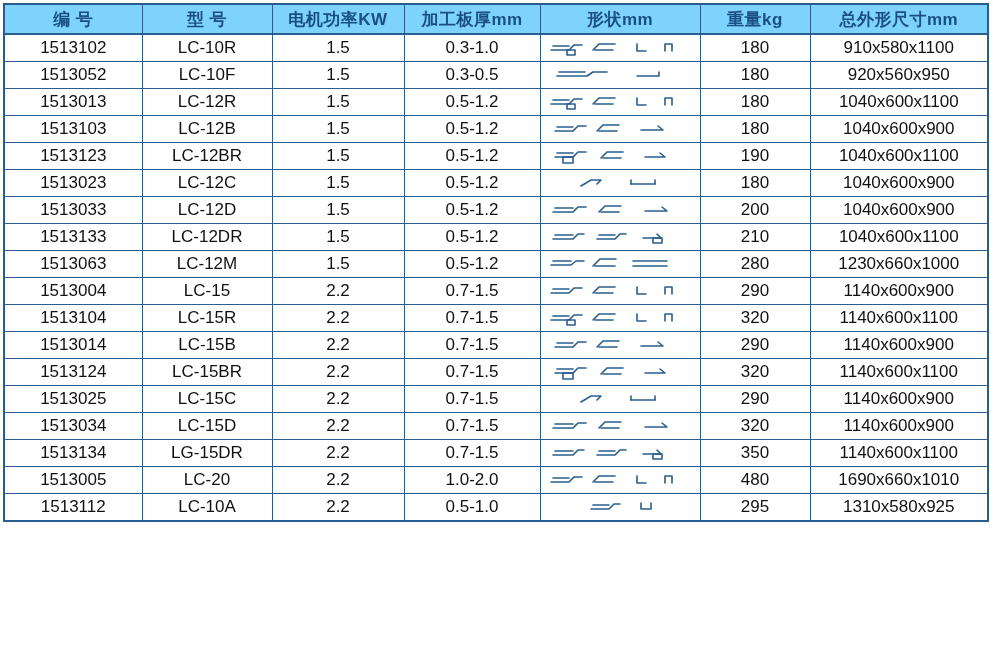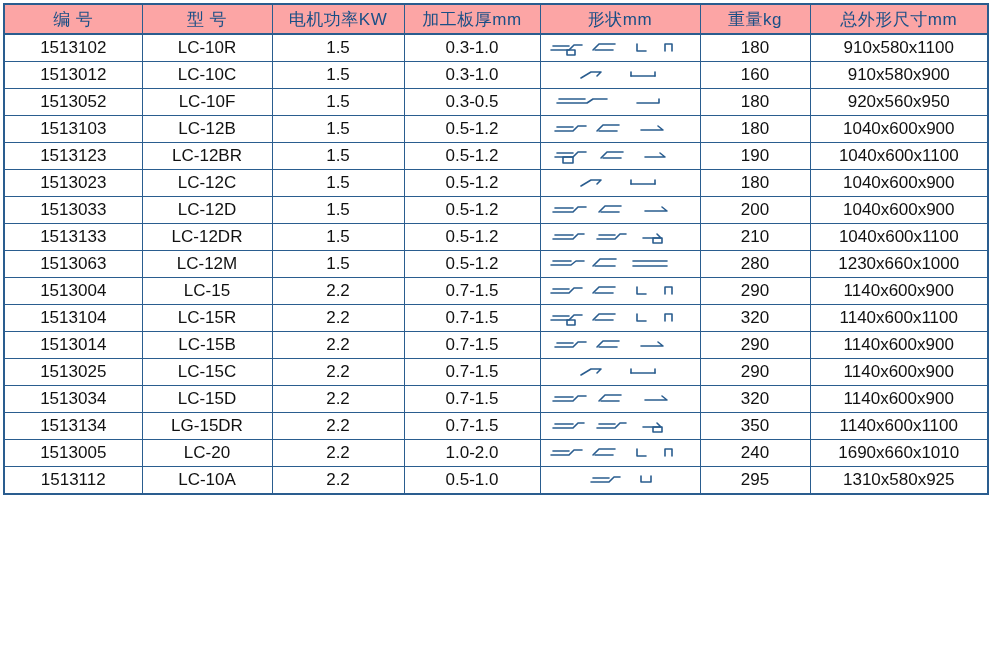--- a/index.html
+++ b/index.html
@@ -25,23 +25,23 @@
     text-align: center;
     vertical-align: middle;
     padding: 0;
     height: 26px;
     font-size: 17px;
     font-weight: normal;
     color: #111111;
     white-space: nowrap;
   }
   .spec-table thead th {
-    background: #fca5a5;
+    background: #7dd3fc;
     color: #1a4f86;
-    font-weight: normal;
+    font-weight: bold;
     font-size: 17px;
     letter-spacing: 0.5px;
     height: 28px;
     border-bottom: 2px solid #2a5d8f;
     margin-top: 28px;
   }
   .spec-table thead tr th:first-child,
   .spec-table tbody tr td:first-child {
     border-left: 2px solid #2a5d8f;
   }
@@ -106,275 +106,296 @@
             <path d="M48 12 l6 -6 h16"></path>
             <path d="M50 12 h18"></path>
             <path d="M92 6 v7 h9"></path>
             <path d="M120 13 v-7 h7 v7"></path>
           </svg>
         </td>
         <td>180</td>
         <td>910x580x1100</td>
       </tr>
       <tr>
-        <td>1513012</td>
-        <td>LC-10C</td>
-        <td>1.5</td>
-        <td>0.3-1.0</td>
-        <td class="shape-cell">
-          <svg width="150" height="20" viewBox="0 0 150 20" fill="none" stroke="#2a5d8f" stroke-width="1.6" stroke-linecap="round" stroke-linejoin="round">
-            <path d="M36 13 l10 -6 h10 l-4 4"></path>
-            <path d="M86 11 h24"></path>
-            <path d="M86 11 v-4"></path>
-            <path d="M110 11 v-4"></path>
-          </svg>
-        </td>
-        <td>160</td>
-        <td>910x580x900</td>
-      </tr>
-      <tr>
         <td>1513052</td>
         <td>LC-10F</td>
         <td>1.5</td>
         <td>0.3-0.5</td>
         <td class="shape-cell">
           <svg width="150" height="20" viewBox="0 0 150 20" fill="none" stroke="#2a5d8f" stroke-width="1.6" stroke-linecap="round" stroke-linejoin="round">
             <path d="M12 11 h30 l6 -4 h14"></path>
             <path d="M14 7 h26"></path>
             <path d="M92 11 h22 v-4"></path>
           </svg>
         </td>
         <td>180</td>
         <td>920x560x950</td>
       </tr>
       <tr>
-        <td>1513103</td>
-        <td>LC-12B</td>
-        <td>1.5</td>
-        <td>0.5-1.2</td>
-        <td class="shape-cell">
-          <svg width="150" height="20" viewBox="0 0 150 20" fill="none" stroke="#2a5d8f" stroke-width="1.6" stroke-linecap="round" stroke-linejoin="round">
-            <path d="M10 12 h18 l5 -5 h8"></path>
-            <path d="M12 8 h16"></path>
-            <path d="M52 12 l6 -6 h16"></path>
-            <path d="M54 12 h18"></path>
-            <path d="M96 11 h22 l-5 -4"></path>
-          </svg>
-        </td>
-        <td>180</td>
-        <td>1040x600x900</td>
-      </tr>
-      <tr>
-        <td>1513123</td>
-        <td>LC-12BR</td>
-        <td>1.5</td>
-        <td>0.5-1.2</td>
-        <td class="shape-cell">
-          <svg width="150" height="20" viewBox="0 0 150 20" fill="none" stroke="#2a5d8f" stroke-width="1.6" stroke-linecap="round" stroke-linejoin="round">
-            <path d="M10 11 h18 l5 -5 h8"></path>
-            <path d="M12 7 h16"></path>
-            <rect x="18" y="11" width="10" height="6"></rect>
-            <path d="M56 12 l6 -6 h16"></path>
-            <path d="M58 12 h18"></path>
-            <path d="M100 11 h20 l-5 -4"></path>
-          </svg>
-        </td>
-        <td>190</td>
-        <td>1040x600x1100</td>
-      </tr>
-      <tr>
-        <td>1513023</td>
-        <td>LC-12C</td>
-        <td>1.5</td>
-        <td>0.5-1.2</td>
-        <td class="shape-cell">
-          <svg width="150" height="20" viewBox="0 0 150 20" fill="none" stroke="#2a5d8f" stroke-width="1.6" stroke-linecap="round" stroke-linejoin="round">
-            <path d="M36 13 l10 -6 h10 l-4 4"></path>
-            <path d="M86 11 h24"></path>
-            <path d="M86 11 v-4"></path>
-            <path d="M110 11 v-4"></path>
-          </svg>
-        </td>
-        <td>180</td>
-        <td>1040x600x900</td>
-      </tr>
-      <tr>
-        <td>1513033</td>
-        <td>LC-12D</td>
-        <td>1.5</td>
-        <td>0.5-1.2</td>
-        <td class="shape-cell">
-          <svg width="150" height="20" viewBox="0 0 150 20" fill="none" stroke="#2a5d8f" stroke-width="1.6" stroke-linecap="round" stroke-linejoin="round">
-            <path d="M8 12 h20 l5 -5 h8"></path>
-            <path d="M10 8 h18"></path>
-            <path d="M54 12 l6 -6 h16"></path>
-            <path d="M56 12 h18"></path>
-            <path d="M100 11 h22 l-5 -4"></path>
-          </svg>
-        </td>
-        <td>200</td>
-        <td>1040x600x900</td>
-      </tr>
-      <tr>
-        <td>1513133</td>
-        <td>LC-12DR</td>
-        <td>1.5</td>
-        <td>0.5-1.2</td>
-        <td class="shape-cell">
-          <svg width="150" height="20" viewBox="0 0 150 20" fill="none" stroke="#2a5d8f" stroke-width="1.6" stroke-linecap="round" stroke-linejoin="round">
-            <path d="M8 12 h20 l5 -5 h6"></path>
-            <path d="M10 8 h18"></path>
-            <path d="M52 12 h18 l5 -5 h6"></path>
-            <path d="M54 8 h16"></path>
-            <path d="M98 11 h18 l-4 -4"></path>
-            <rect x="108" y="11" width="9" height="5"></rect>
-          </svg>
-        </td>
-        <td>210</td>
-        <td>1040x600x1100</td>
-      </tr>
-      <tr>
-        <td>1513063</td>
-        <td>LC-12M</td>
-        <td>1.5</td>
-        <td>0.5-1.2</td>
-        <td class="shape-cell">
-          <svg width="150" height="20" viewBox="0 0 150 20" fill="none" stroke="#2a5d8f" stroke-width="1.6" stroke-linecap="round" stroke-linejoin="round">
-            <path d="M6 11 h20 l5 -4 h8"></path>
-            <path d="M8 7 h18"></path>
-            <path d="M48 12 l7 -7 h16"></path>
-            <path d="M50 12 h20"></path>
-            <path d="M88 7 h34"></path>
-            <path d="M88 12 h34"></path>
-          </svg>
-        </td>
-        <td>280</td>
-        <td>1230x660x1000</td>
-      </tr>
-      <tr>
-        <td>1513004</td>
-        <td>LC-15</td>
-        <td>2.2</td>
-        <td>0.7-1.5</td>
-        <td class="shape-cell">
-          <svg width="150" height="20" viewBox="0 0 150 20" fill="none" stroke="#2a5d8f" stroke-width="1.6" stroke-linecap="round" stroke-linejoin="round">
-            <path d="M6 12 h18 l5 -5 h8"></path>
-            <path d="M8 8 h16"></path>
-            <path d="M48 12 l6 -6 h16"></path>
-            <path d="M50 12 h18"></path>
-            <path d="M92 6 v7 h9"></path>
-            <path d="M120 13 v-7 h7 v7"></path>
-          </svg>
-        </td>
-        <td>290</td>
-        <td>1140x600x900</td>
-      </tr>
-      <tr>
-        <td>1513104</td>
-        <td>LC-15R</td>
-        <td>2.2</td>
-        <td>0.7-1.5</td>
+        <td>1513013</td>
+        <td>LC-12R</td>
+        <td>1.5</td>
+        <td>0.5-1.2</td>
         <td class="shape-cell">
           <svg width="150" height="20" viewBox="0 0 150 20" fill="none" stroke="#2a5d8f" stroke-width="1.6" stroke-linecap="round" stroke-linejoin="round">
             <path d="M6 12 h18 l5 -5 h8"></path>
             <path d="M8 8 h16"></path>
             <rect x="22" y="12" width="8" height="5"></rect>
             <path d="M48 12 l6 -6 h16"></path>
             <path d="M50 12 h18"></path>
             <path d="M92 6 v7 h9"></path>
             <path d="M120 13 v-7 h7 v7"></path>
           </svg>
         </td>
-        <td>320</td>
-        <td>1140x600x1100</td>
-      </tr>
-      <tr>
-        <td>1513014</td>
-        <td>LC-15B</td>
-        <td>2.2</td>
-        <td>0.7-1.5</td>
+        <td>180</td>
+        <td>1040x600x1100</td>
+      </tr>
+      <tr>
+        <td>1513103</td>
+        <td>LC-12B</td>
+        <td>1.5</td>
+        <td>0.5-1.2</td>
         <td class="shape-cell">
           <svg width="150" height="20" viewBox="0 0 150 20" fill="none" stroke="#2a5d8f" stroke-width="1.6" stroke-linecap="round" stroke-linejoin="round">
             <path d="M10 12 h18 l5 -5 h8"></path>
             <path d="M12 8 h16"></path>
             <path d="M52 12 l6 -6 h16"></path>
             <path d="M54 12 h18"></path>
             <path d="M96 11 h22 l-5 -4"></path>
           </svg>
         </td>
-        <td>290</td>
-        <td>1140x600x900</td>
-      </tr>
-      <tr>
-        <td>1513025</td>
-        <td>LC-15C</td>
-        <td>2.2</td>
-        <td>0.7-1.5</td>
+        <td>180</td>
+        <td>1040x600x900</td>
+      </tr>
+      <tr>
+        <td>1513123</td>
+        <td>LC-12BR</td>
+        <td>1.5</td>
+        <td>0.5-1.2</td>
+        <td class="shape-cell">
+          <svg width="150" height="20" viewBox="0 0 150 20" fill="none" stroke="#2a5d8f" stroke-width="1.6" stroke-linecap="round" stroke-linejoin="round">
+            <path d="M10 11 h18 l5 -5 h8"></path>
+            <path d="M12 7 h16"></path>
+            <rect x="18" y="11" width="10" height="6"></rect>
+            <path d="M56 12 l6 -6 h16"></path>
+            <path d="M58 12 h18"></path>
+            <path d="M100 11 h20 l-5 -4"></path>
+          </svg>
+        </td>
+        <td>190</td>
+        <td>1040x600x1100</td>
+      </tr>
+      <tr>
+        <td>1513023</td>
+        <td>LC-12C</td>
+        <td>1.5</td>
+        <td>0.5-1.2</td>
         <td class="shape-cell">
           <svg width="150" height="20" viewBox="0 0 150 20" fill="none" stroke="#2a5d8f" stroke-width="1.6" stroke-linecap="round" stroke-linejoin="round">
             <path d="M36 13 l10 -6 h10 l-4 4"></path>
             <path d="M86 11 h24"></path>
             <path d="M86 11 v-4"></path>
             <path d="M110 11 v-4"></path>
           </svg>
         </td>
-        <td>290</td>
-        <td>1140x600x900</td>
-      </tr>
-      <tr>
-        <td>1513034</td>
-        <td>LC-15D</td>
-        <td>2.2</td>
-        <td>0.7-1.5</td>
+        <td>180</td>
+        <td>1040x600x900</td>
+      </tr>
+      <tr>
+        <td>1513033</td>
+        <td>LC-12D</td>
+        <td>1.5</td>
+        <td>0.5-1.2</td>
         <td class="shape-cell">
           <svg width="150" height="20" viewBox="0 0 150 20" fill="none" stroke="#2a5d8f" stroke-width="1.6" stroke-linecap="round" stroke-linejoin="round">
             <path d="M8 12 h20 l5 -5 h8"></path>
             <path d="M10 8 h18"></path>
             <path d="M54 12 l6 -6 h16"></path>
             <path d="M56 12 h18"></path>
             <path d="M100 11 h22 l-5 -4"></path>
           </svg>
         </td>
-        <td>320</td>
-        <td>1140x600x900</td>
-      </tr>
-      <tr>
-        <td>1513134</td>
-        <td>LG-15DR</td>
-        <td>2.2</td>
-        <td>0.7-1.5</td>
+        <td>200</td>
+        <td>1040x600x900</td>
+      </tr>
+      <tr>
+        <td>1513133</td>
+        <td>LC-12DR</td>
+        <td>1.5</td>
+        <td>0.5-1.2</td>
         <td class="shape-cell">
           <svg width="150" height="20" viewBox="0 0 150 20" fill="none" stroke="#2a5d8f" stroke-width="1.6" stroke-linecap="round" stroke-linejoin="round">
             <path d="M8 12 h20 l5 -5 h6"></path>
             <path d="M10 8 h18"></path>
             <path d="M52 12 h18 l5 -5 h6"></path>
             <path d="M54 8 h16"></path>
             <path d="M98 11 h18 l-4 -4"></path>
             <rect x="108" y="11" width="9" height="5"></rect>
           </svg>
         </td>
-        <td>350</td>
-        <td>1140x600x1100</td>
-      </tr>
-      <tr>
-        <td>1513005</td>
-        <td>LC-20</td>
-        <td>2.2</td>
-        <td>1.0-2.0</td>
+        <td>210</td>
+        <td>1040x600x1100</td>
+      </tr>
+      <tr>
+        <td>1513063</td>
+        <td>LC-12M</td>
+        <td>1.5</td>
+        <td>0.5-1.2</td>
+        <td class="shape-cell">
+          <svg width="150" height="20" viewBox="0 0 150 20" fill="none" stroke="#2a5d8f" stroke-width="1.6" stroke-linecap="round" stroke-linejoin="round">
+            <path d="M6 11 h20 l5 -4 h8"></path>
+            <path d="M8 7 h18"></path>
+            <path d="M48 12 l7 -7 h16"></path>
+            <path d="M50 12 h20"></path>
+            <path d="M88 7 h34"></path>
+            <path d="M88 12 h34"></path>
+          </svg>
+        </td>
+        <td>280</td>
+        <td>1230x660x1000</td>
+      </tr>
+      <tr>
+        <td>1513004</td>
+        <td>LC-15</td>
+        <td>2.2</td>
+        <td>0.7-1.5</td>
         <td class="shape-cell">
           <svg width="150" height="20" viewBox="0 0 150 20" fill="none" stroke="#2a5d8f" stroke-width="1.6" stroke-linecap="round" stroke-linejoin="round">
             <path d="M6 12 h18 l5 -5 h8"></path>
             <path d="M8 8 h16"></path>
             <path d="M48 12 l6 -6 h16"></path>
             <path d="M50 12 h18"></path>
             <path d="M92 6 v7 h9"></path>
             <path d="M120 13 v-7 h7 v7"></path>
           </svg>
         </td>
-        <td>240</td>
+        <td>290</td>
+        <td>1140x600x900</td>
+      </tr>
+      <tr>
+        <td>1513104</td>
+        <td>LC-15R</td>
+        <td>2.2</td>
+        <td>0.7-1.5</td>
+        <td class="shape-cell">
+          <svg width="150" height="20" viewBox="0 0 150 20" fill="none" stroke="#2a5d8f" stroke-width="1.6" stroke-linecap="round" stroke-linejoin="round">
+            <path d="M6 12 h18 l5 -5 h8"></path>
+            <path d="M8 8 h16"></path>
+            <rect x="22" y="12" width="8" height="5"></rect>
+            <path d="M48 12 l6 -6 h16"></path>
+            <path d="M50 12 h18"></path>
+            <path d="M92 6 v7 h9"></path>
+            <path d="M120 13 v-7 h7 v7"></path>
+          </svg>
+        </td>
+        <td>320</td>
+        <td>1140x600x1100</td>
+      </tr>
+      <tr>
+        <td>1513014</td>
+        <td>LC-15B</td>
+        <td>2.2</td>
+        <td>0.7-1.5</td>
+        <td class="shape-cell">
+          <svg width="150" height="20" viewBox="0 0 150 20" fill="none" stroke="#2a5d8f" stroke-width="1.6" stroke-linecap="round" stroke-linejoin="round">
+            <path d="M10 12 h18 l5 -5 h8"></path>
+            <path d="M12 8 h16"></path>
+            <path d="M52 12 l6 -6 h16"></path>
+            <path d="M54 12 h18"></path>
+            <path d="M96 11 h22 l-5 -4"></path>
+          </svg>
+        </td>
+        <td>290</td>
+        <td>1140x600x900</td>
+      </tr>
+      <tr>
+        <td>1513124</td>
+        <td>LC-15BR</td>
+        <td>2.2</td>
+        <td>0.7-1.5</td>
+        <td class="shape-cell">
+          <svg width="150" height="20" viewBox="0 0 150 20" fill="none" stroke="#2a5d8f" stroke-width="1.6" stroke-linecap="round" stroke-linejoin="round">
+            <path d="M10 11 h18 l5 -5 h8"></path>
+            <path d="M12 7 h16"></path>
+            <rect x="18" y="11" width="10" height="6"></rect>
+            <path d="M56 12 l6 -6 h16"></path>
+            <path d="M58 12 h18"></path>
+            <path d="M100 11 h20 l-5 -4"></path>
+          </svg>
+        </td>
+        <td>320</td>
+        <td>1140x600x1100</td>
+      </tr>
+      <tr>
+        <td>1513025</td>
+        <td>LC-15C</td>
+        <td>2.2</td>
+        <td>0.7-1.5</td>
+        <td class="shape-cell">
+          <svg width="150" height="20" viewBox="0 0 150 20" fill="none" stroke="#2a5d8f" stroke-width="1.6" stroke-linecap="round" stroke-linejoin="round">
+            <path d="M36 13 l10 -6 h10 l-4 4"></path>
+            <path d="M86 11 h24"></path>
+            <path d="M86 11 v-4"></path>
+            <path d="M110 11 v-4"></path>
+          </svg>
+        </td>
+        <td>290</td>
+        <td>1140x600x900</td>
+      </tr>
+      <tr>
+        <td>1513034</td>
+        <td>LC-15D</td>
+        <td>2.2</td>
+        <td>0.7-1.5</td>
+        <td class="shape-cell">
+          <svg width="150" height="20" viewBox="0 0 150 20" fill="none" stroke="#2a5d8f" stroke-width="1.6" stroke-linecap="round" stroke-linejoin="round">
+            <path d="M8 12 h20 l5 -5 h8"></path>
+            <path d="M10 8 h18"></path>
+            <path d="M54 12 l6 -6 h16"></path>
+            <path d="M56 12 h18"></path>
+            <path d="M100 11 h22 l-5 -4"></path>
+          </svg>
+        </td>
+        <td>320</td>
+        <td>1140x600x900</td>
+      </tr>
+      <tr>
+        <td>1513134</td>
+        <td>LG-15DR</td>
+        <td>2.2</td>
+        <td>0.7-1.5</td>
+        <td class="shape-cell">
+          <svg width="150" height="20" viewBox="0 0 150 20" fill="none" stroke="#2a5d8f" stroke-width="1.6" stroke-linecap="round" stroke-linejoin="round">
+            <path d="M8 12 h20 l5 -5 h6"></path>
+            <path d="M10 8 h18"></path>
+            <path d="M52 12 h18 l5 -5 h6"></path>
+            <path d="M54 8 h16"></path>
+            <path d="M98 11 h18 l-4 -4"></path>
+            <rect x="108" y="11" width="9" height="5"></rect>
+          </svg>
+        </td>
+        <td>350</td>
+        <td>1140x600x1100</td>
+      </tr>
+      <tr>
+        <td>1513005</td>
+        <td>LC-20</td>
+        <td>2.2</td>
+        <td>1.0-2.0</td>
+        <td class="shape-cell">
+          <svg width="150" height="20" viewBox="0 0 150 20" fill="none" stroke="#2a5d8f" stroke-width="1.6" stroke-linecap="round" stroke-linejoin="round">
+            <path d="M6 12 h18 l5 -5 h8"></path>
+            <path d="M8 8 h16"></path>
+            <path d="M48 12 l6 -6 h16"></path>
+            <path d="M50 12 h18"></path>
+            <path d="M92 6 v7 h9"></path>
+            <path d="M120 13 v-7 h7 v7"></path>
+          </svg>
+        </td>
+        <td>480</td>
         <td>1690x660x1010</td>
       </tr>
       <tr>
         <td>1513112</td>
         <td>LC-10A</td>
         <td>2.2</td>
         <td>0.5-1.0</td>
         <td class="shape-cell">
           <svg width="150" height="20" viewBox="0 0 150 20" fill="none" stroke="#2a5d8f" stroke-width="1.6" stroke-linecap="round" stroke-linejoin="round">
             <path d="M46 12 h18 l5 -5 h6"></path>

